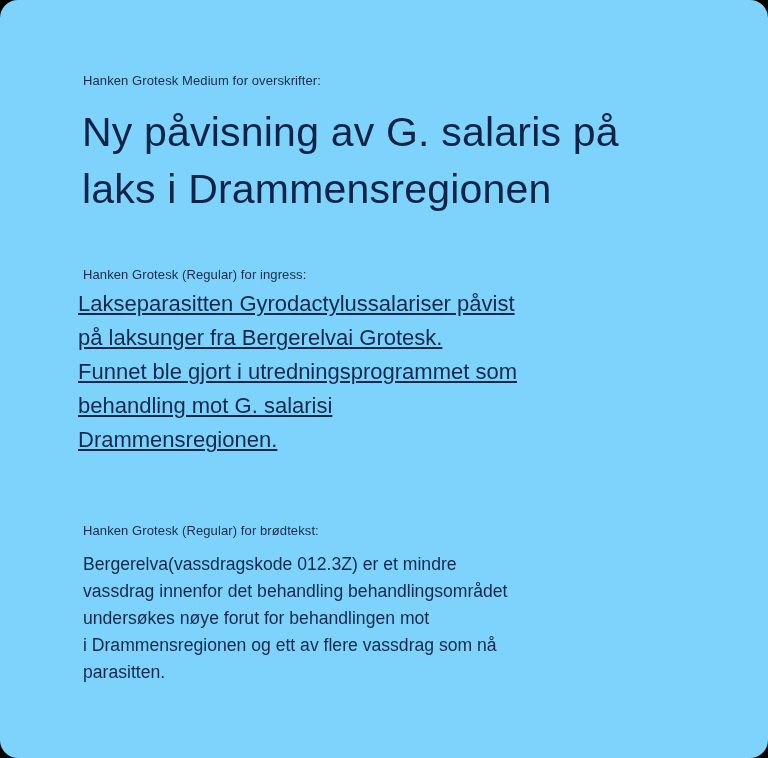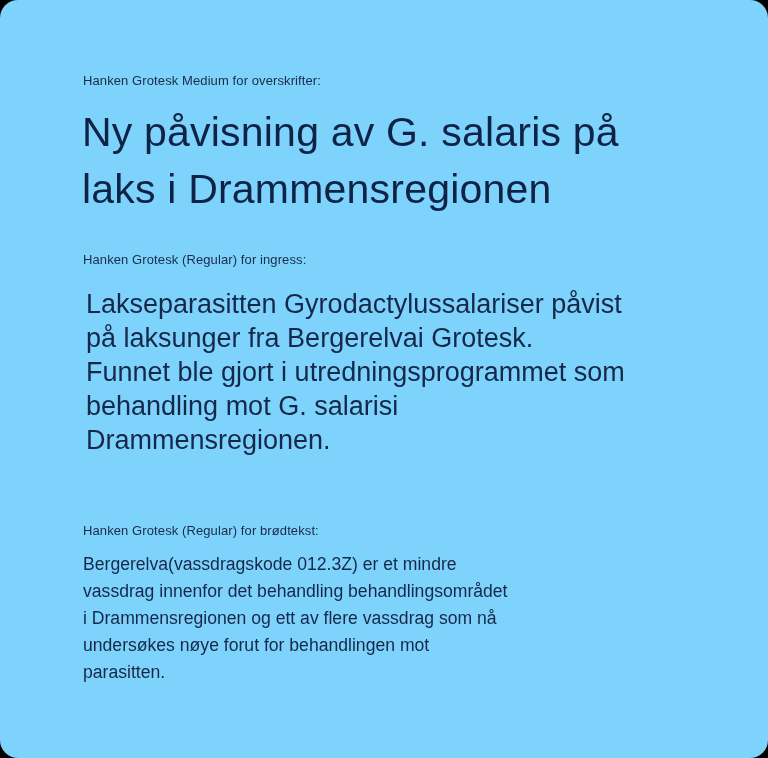--- a/index.html
+++ b/index.html
@@ -4,44 +4,44 @@
   <style>
     html, body { margin: 0; padding: 0; background: #000; }
     body { width: 768px; height: 758px; overflow: hidden; }
     .card {
       position: absolute; left: 0; top: 0; width: 768px; height: 758px;
       background: #7dd3fc; border-radius: 18px; overflow: hidden;
       color: #0f2347; font-family: "Liberation Sans", "DejaVu Sans", sans-serif;
     }
     .label { position: absolute; left: 83px; font-size: 13px; color: #1b2a47; letter-spacing: 0.1px; }
     .heading { position: absolute; left: 82px; top: 104px; width: 640px; font-size: 41px; line-height: 57px; font-weight: 400; color: #0f2347; letter-spacing: 0.2px; }
-    .ingress { position: absolute; left: 86px; top: 287px; width: 520px; font-size: 27px; line-height: 34px; color: #16284a; }
+    .ingress { position: absolute; left: 78px; top: 287px; width: 520px; font-size: 22px; line-height: 34px; color: #16284a; text-decoration: underline; }
     .body { position: absolute; left: 83px; top: 551px; width: 520px; font-size: 17.6px; line-height: 27px; color: #16284a; }
     .line { display: block; white-space: nowrap; }
   </style>
 </head>
 <body>
 
 <div class="card">
   <div class="label" style="top:73px;">Hanken Grotesk Medium for overskrifter:</div>
   <div class="heading">
     <span class="line">Ny påvisning av G. salaris på</span>
     <span class="line">laks i Drammensregionen</span>
   </div>
 
-  <div class="label" style="top:252px;text-align:center;">Hanken Grotesk (Regular) for ingress:</div>
+  <div class="label" style="top:267px;text-align:center;">Hanken Grotesk (Regular) for ingress:</div>
   <div class="ingress">
     <span class="line">Lakseparasitten Gyrodactylussalariser påvist</span>
     <span class="line">på laksunger fra Bergerelvai Grotesk.</span>
     <span class="line">Funnet ble gjort i utredningsprogrammet som</span>
     <span class="line">behandling mot G. salarisi</span>
     <span class="line">Drammensregionen.</span>
   </div>
 
   <div class="label" style="top:523px;">Hanken Grotesk (Regular) for brødtekst:</div>
   <div class="body">
     <span class="line">Bergerelva(vassdragskode 012.3Z) er et mindre</span>
     <span class="line">vassdrag innenfor det behandling behandlingsområdet</span>
+    <span class="line">undersøkes nøye forut for behandlingen mot</span>
     <span class="line">i Drammensregionen og ett av flere vassdrag som nå</span>
-    <span class="line">undersøkes nøye forut for behandlingen mot</span>
     <span class="line">parasitten.</span>
   </div>
 </div>
 
 </body></html>

